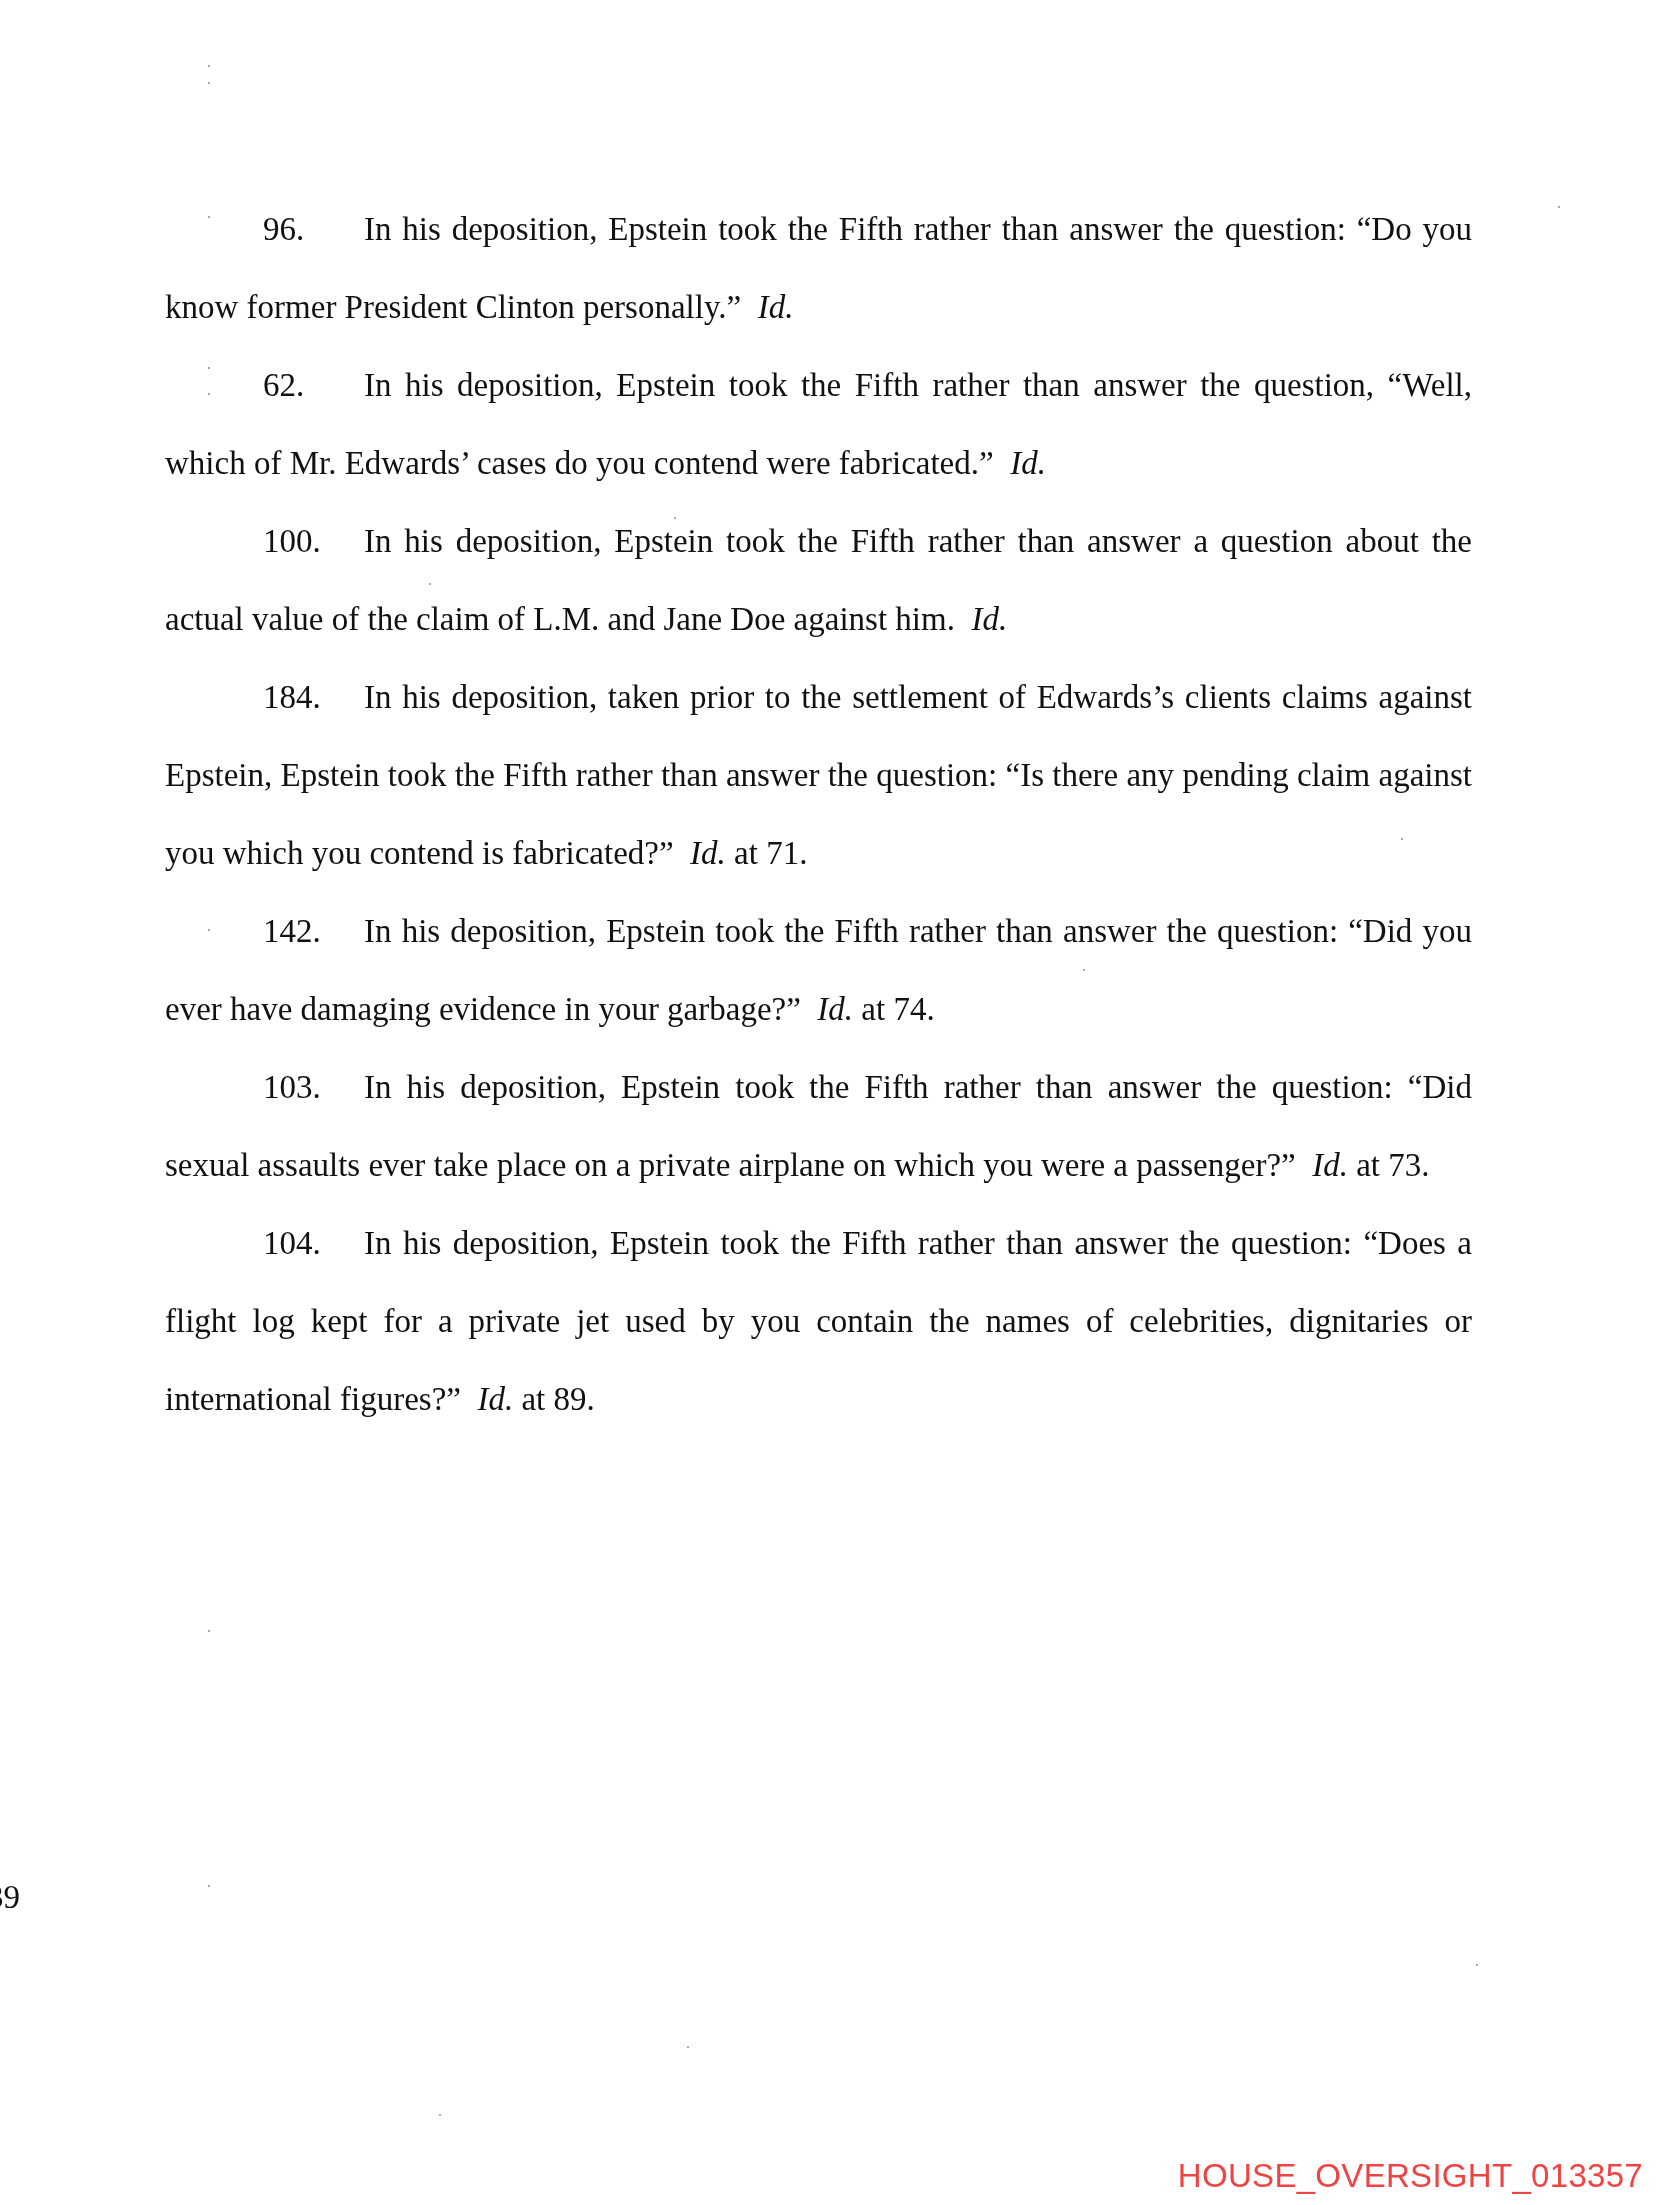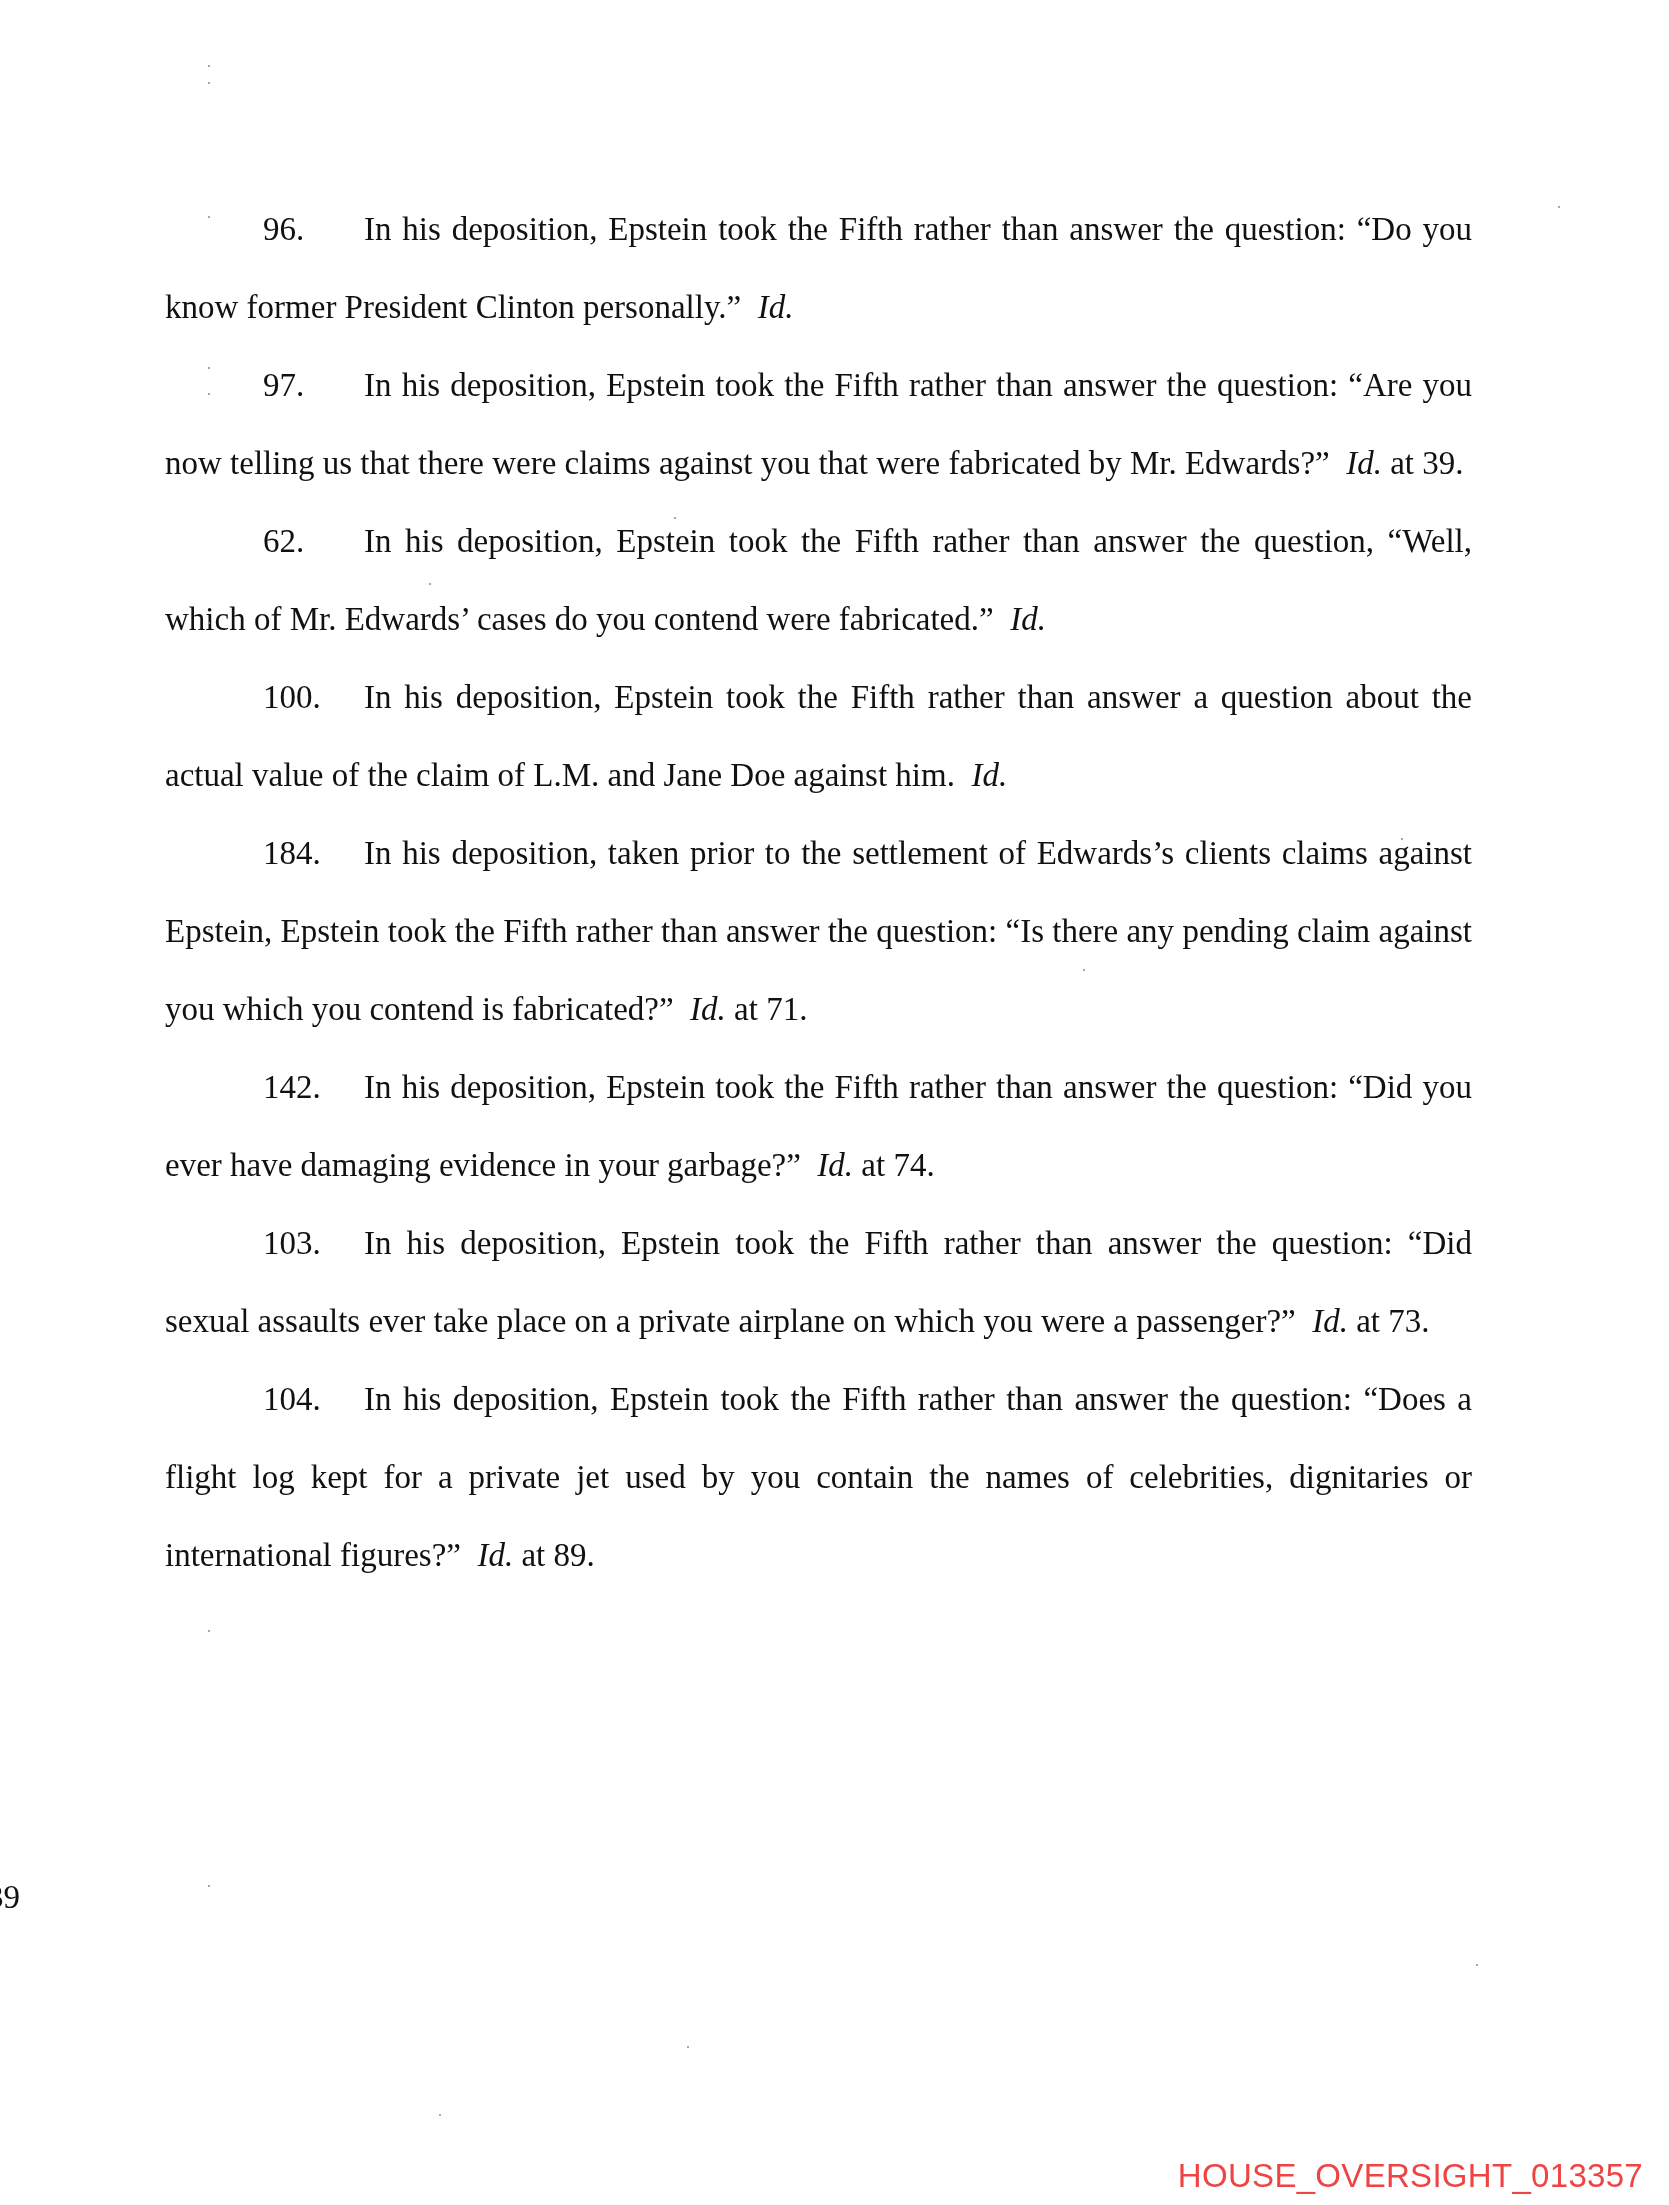--- a/index.html
+++ b/index.html
@@ -72,21 +72,20 @@
   </style>
 </head>
 <body>
 
 <div class="page">
 
   <div class="body-text">
 
     <p class="para"><span class="para-num">96.</span><span>In his deposition, Epstein took the Fifth rather than answer the question: “Do you know former President Clinton personally.”</span>&nbsp; <span class="cite-id">Id.</span><span></span></p>
 
-    <p class="para"><span class="para-num">97.</span><span>In his deposition, Epstein took the Fifth rather than answer the question: “Are you now telling us that there were claims against you that were fabricated by Mr. Edwards?”</span>&nbsp; <span class="cite-id">Id.</span><span> at 39.</span></p>
 
     <p class="para"><span class="para-num">62.</span><span>In his deposition, Epstein took the Fifth rather than answer the question, “Well, which of Mr. Edwards’ cases do you contend were fabricated.”</span>&nbsp; <span class="cite-id">Id.</span><span></span></p>
 
 
     <p class="para"><span class="para-num">100.</span><span>In his deposition, Epstein took the Fifth rather than answer a question about the actual value of the claim of L.M. and Jane Doe against him.</span>&nbsp; <span class="cite-id">Id.</span><span></span></p>
 
     <p class="para"><span class="para-num">184.</span><span>In his deposition, taken prior to the settlement of Edwards’s clients claims against Epstein, Epstein took the Fifth rather than answer the question: “Is there any pending claim against you which you contend is fabricated?”</span>&nbsp; <span class="cite-id">Id.</span><span> at 71.</span></p>
 
     <p class="para"><span class="para-num">142.</span><span>In his deposition, Epstein took the Fifth rather than answer the question: “Did you ever have damaging evidence in your garbage?”</span>&nbsp; <span class="cite-id">Id.</span><span> at 74.</span></p>
 

